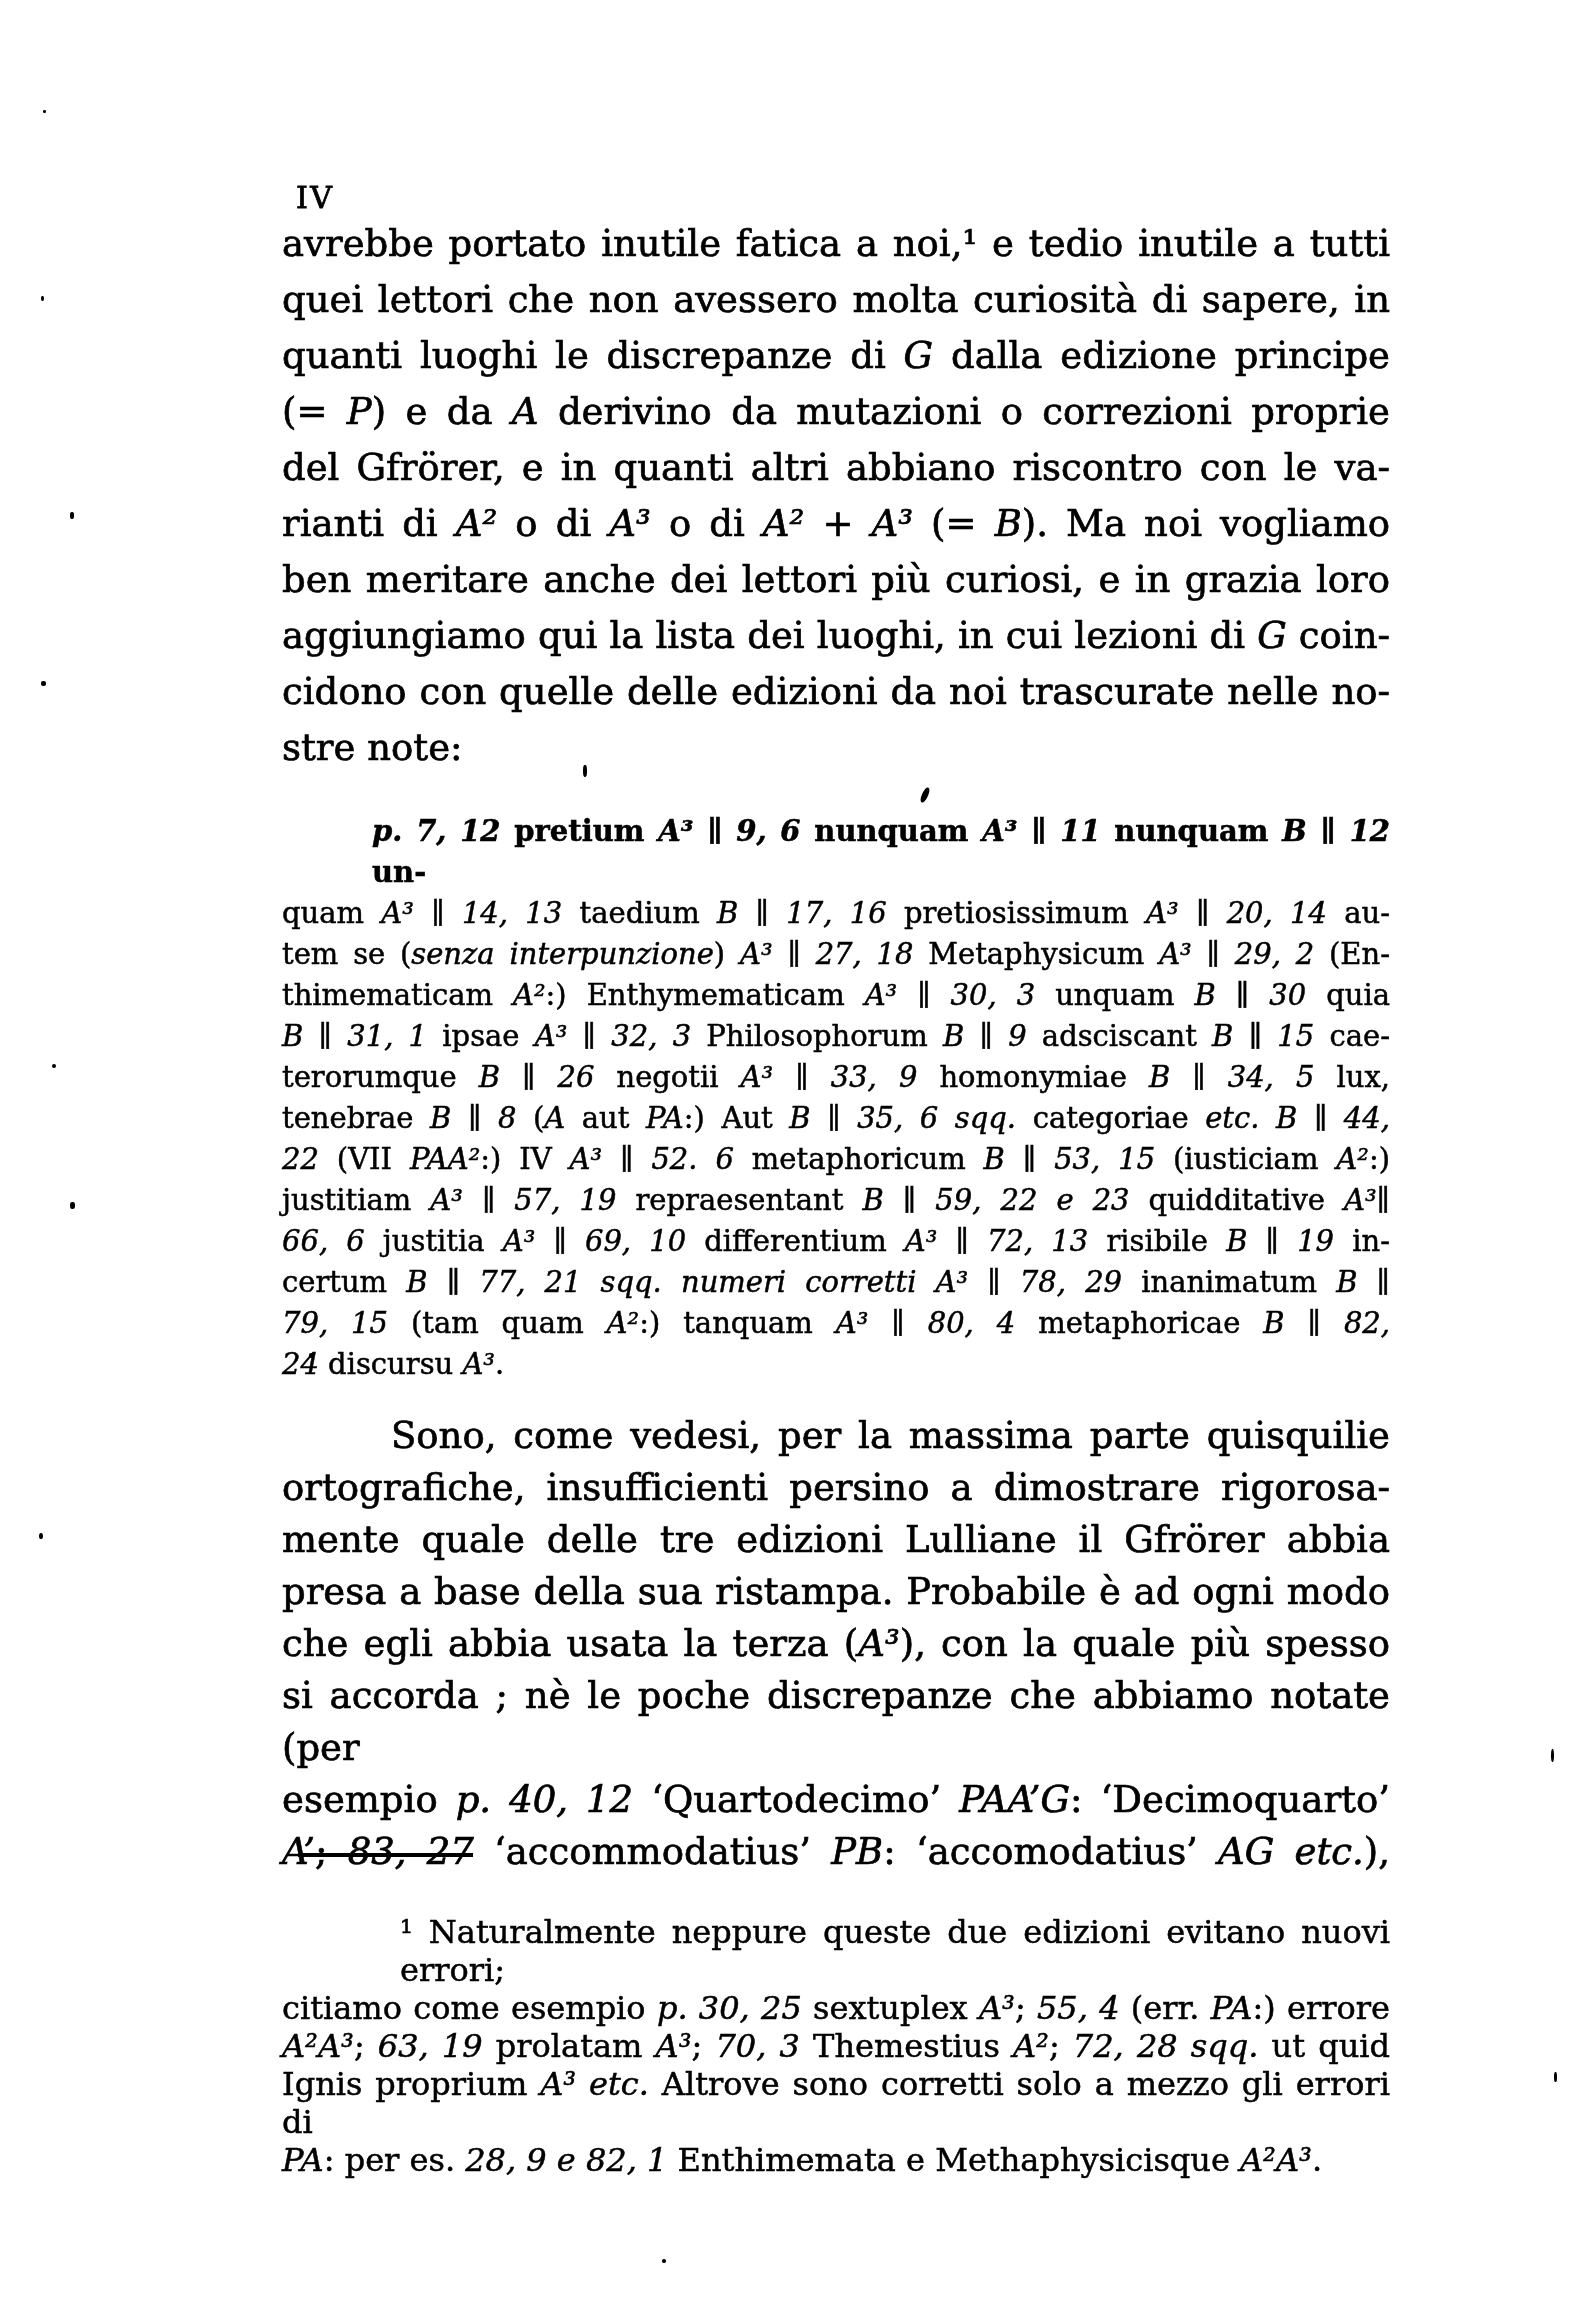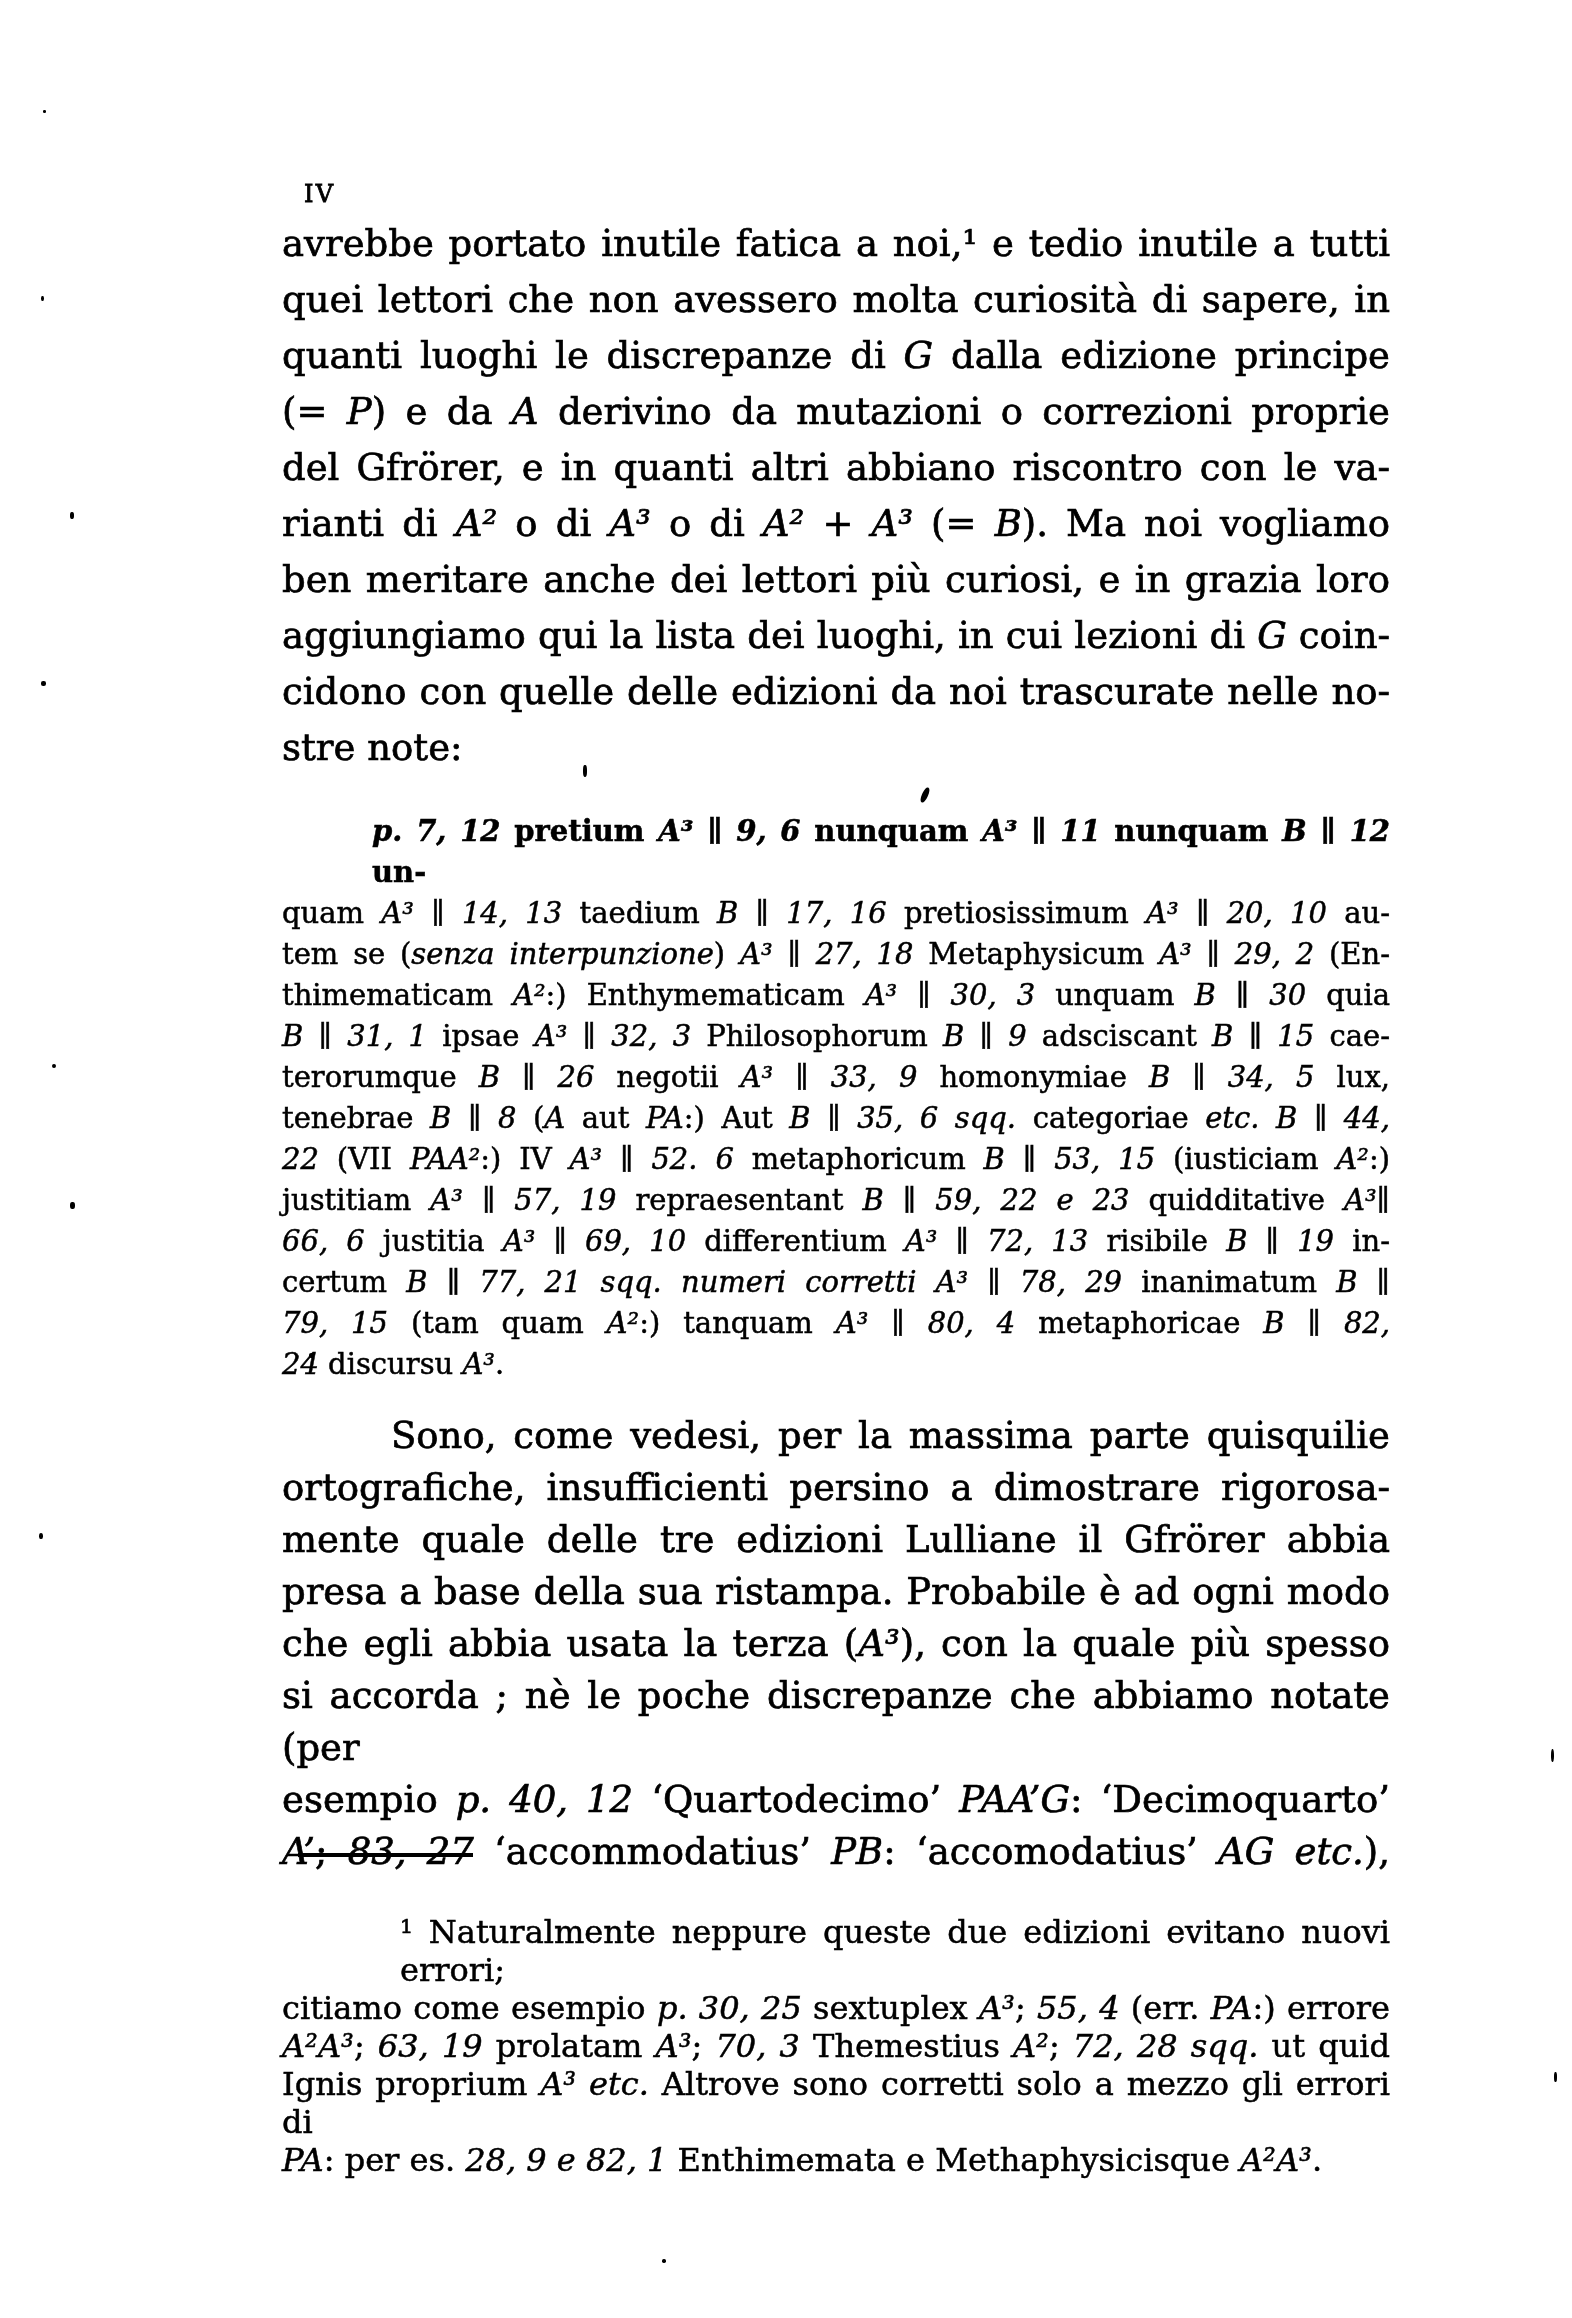--- a/index.html
+++ b/index.html
@@ -22,22 +22,22 @@
     -webkit-text-stroke:0.5px currentColor;
     white-space:normal;
   }
   .p1 .line,.p2 .line{-webkit-text-stroke:0.7px currentColor;}
   .flush{text-align-last:left;}
   .ind-list{padding-left:90px;font-weight:bold;}
   .ind-p2{padding-left:109px;}
   .ind-fn{padding-left:118px;}
   i{font-style:italic;}
   .pagenum{
-    position:absolute;left:304px;top:180px;
-    font-size:24px;letter-spacing:2.3px;
+    position:absolute;left:296px;top:180px;
+    font-size:30px;letter-spacing:2.3px;
     -webkit-text-stroke:0.8px currentColor;
   }
   .rule{position:absolute;left:298px;top:1853px;width:175px;height:3.7px;background:#000;}
   .speck{position:absolute;background:#000;border-radius:45%;}
 </style>
 </head>
 <body>
 
 <div class="page">
 
@@ -51,21 +51,21 @@
     <div class="line">del Gfrörer, e in quanti altri abbiano riscontro con le va-</div>
     <div class="line">rianti di <i>A²</i> o di <i>A³</i> o di <i>A²</i> + <i>A³</i> (= <i>B</i>). Ma noi vogliamo</div>
     <div class="line">ben meritare anche dei lettori più curiosi, e in grazia loro</div>
     <div class="line">aggiungiamo qui la lista dei luoghi, in cui lezioni di <i>G</i> coin-</div>
     <div class="line">cidono con quelle delle edizioni da noi trascurate nelle no-</div>
     <div class="line flush">stre note:</div>
   </section>
 
   <section class="block list">
     <div class="line ind-list"><i>p. 7, 12</i> pretium <i>A³</i> ∥ <i>9, 6</i> nunquam <i>A³</i> ∥ <i>11</i> nunquam <i>B</i> ∥ <i>12</i> un-</div>
-    <div class="line">quam <i>A³</i> ∥ <i>14, 13</i> taedium <i>B</i> ∥ <i>17, 16</i> pretiosissimum <i>A³</i> ∥ <i>20, 10</i> au-</div>
+    <div class="line">quam <i>A³</i> ∥ <i>14, 13</i> taedium <i>B</i> ∥ <i>17, 16</i> pretiosissimum <i>A³</i> ∥ <i>20, 14</i> au-</div>
     <div class="line">tem se (<i>senza interpunzione</i>) <i>A³</i> ∥ <i>27, 18</i> Metaphysicum <i>A³</i> ∥ <i>29, 2</i> (En-</div>
     <div class="line">thimematicam <i>A²</i>:) Enthymematicam <i>A³</i> ∥ <i>30, 3</i> unquam <i>B</i> ∥ <i>30</i> quia</div>
     <div class="line"><i>B</i> ∥ <i>31, 1</i> ipsae <i>A³</i> ∥ <i>32, 3</i> Philosophorum <i>B</i> ∥ <i>9</i> adsciscant <i>B</i> ∥ <i>15</i> cae-</div>
     <div class="line">terorumque <i>B</i> ∥ <i>26</i> negotii <i>A³</i> ∥ <i>33, 9</i> homonymiae <i>B</i> ∥ <i>34, 5</i> lux,</div>
     <div class="line">tenebrae <i>B</i> ∥ <i>8</i> (<i>A</i> aut <i>PA</i>:) Aut <i>B</i> ∥ <i>35, 6 sqq.</i> categoriae <i>etc. B</i> ∥ <i>44,</i></div>
     <div class="line"><i>22</i> (VII <i>PAA²</i>:) IV <i>A³</i> ∥ <i>52. 6</i> metaphoricum <i>B</i> ∥ <i>53, 15</i> (iusticiam <i>A²</i>:)</div>
     <div class="line">justitiam <i>A³</i> ∥ <i>57, 19</i> repraesentant <i>B</i> ∥ <i>59, 22 e 23</i> quidditative <i>A³</i>∥</div>
     <div class="line"><i>66, 6</i> justitia <i>A³</i> ∥ <i>69, 10</i> differentium <i>A³</i> ∥ <i>72, 13</i> risibile <i>B</i> ∥ <i>19</i> in-</div>
     <div class="line">certum <i>B</i> ∥ <i>77, 21 sqq. numeri corretti A³</i> ∥ <i>78, 29</i> inanimatum <i>B</i> ∥</div>
     <div class="line"><i>79, 15</i> (tam quam <i>A²</i>:) tanquam <i>A³</i> ∥ <i>80, 4</i> metaphoricae <i>B</i> ∥ <i>82,</i></div>

